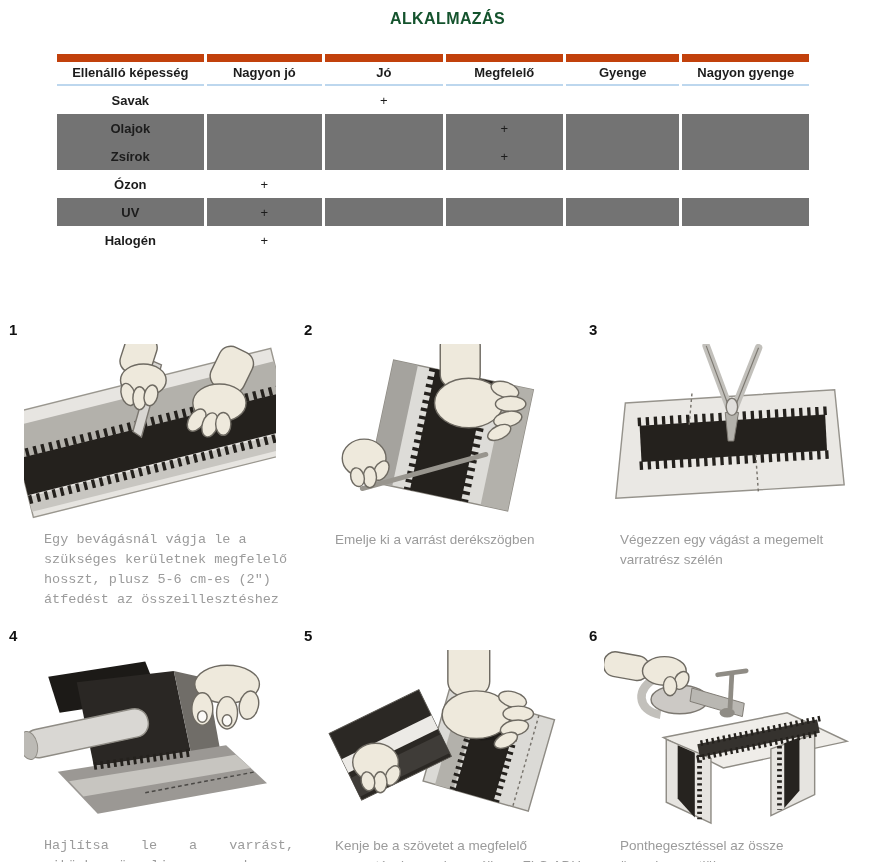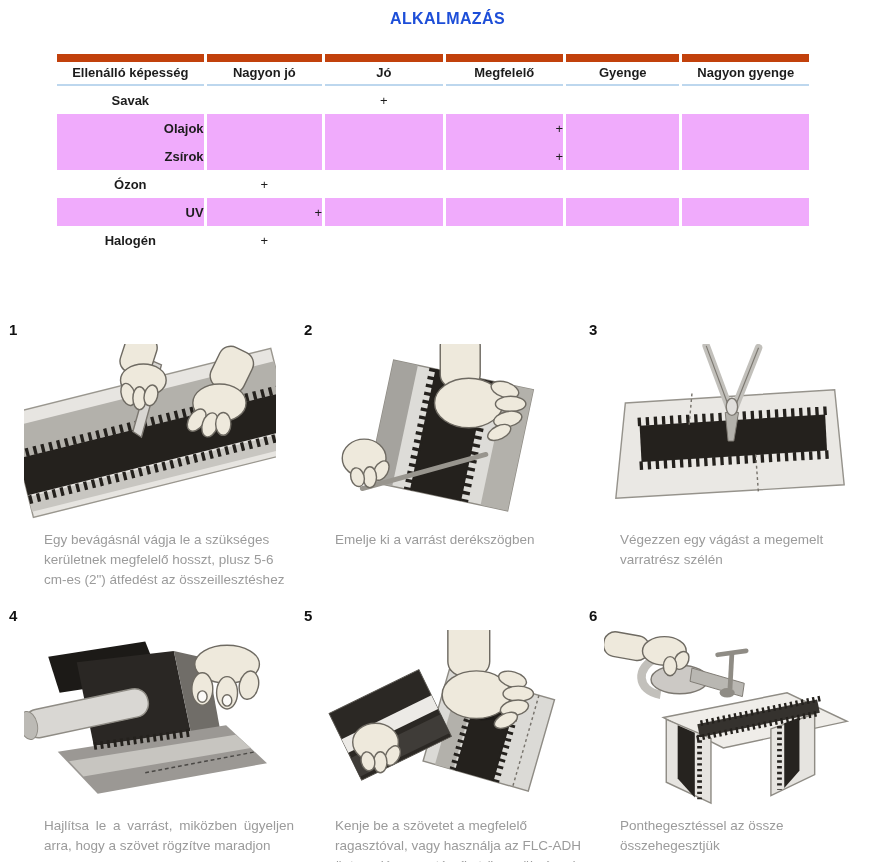--- a/index.html
+++ b/index.html
@@ -4,21 +4,21 @@
 <style>
   html,body{margin:0;padding:0;background:#fff;}
   body{
     width:895px;height:862px;overflow:hidden;position:relative;
     font-family:"Liberation Sans", sans-serif;color:#1c1c1c;
   }
   
   .page-title{
     margin:10px 0 0 0;text-align:center;
     font-size:16px;font-weight:bold;letter-spacing:.4px;
-    color:#1d4ed8;
+    color:#14532d;
   }
   
   table.resistance{
     border-collapse:separate;border-spacing:3px 0;
     table-layout:fixed;width:758px;margin:26px 0 0 54px;
     font-size:13px;
   }
   table.resistance col.c0{width:146px;}
   table.resistance col.c1{width:115px;}
   table.resistance col.c2{width:117px;}
@@ -26,40 +26,40 @@
   table.resistance col.c4{width:113px;}
   table.resistance col.c5{width:126px;}
   table.resistance th{
     border-top:8px solid #c2410c;border-bottom:2px solid #bdd7ee;
     font-weight:bold;text-align:center;padding:2px 0 3px 0;height:17px;
   }
   table.resistance td{
     height:28px;text-align:center;padding:0;font-weight:normal;
   }
   table.resistance td.row-label{font-weight:bold;}
-  table.resistance tr.band td{background:#f0abfc;text-align:right;}
+  table.resistance tr.band td{background:#737373;}
   
   .steps{
     display:grid;grid-template-columns:295px 285px 315px;
     margin-top:66px;
   }
   .step{position:relative;}
   .step-number{
     font-size:15px;font-weight:bold;line-height:20px;
     margin:0 0 0 9px;color:#111;
   }
   .step-figure{
     width:252px;height:176px;margin:4px 0 0 24px;
   }
   .step-figure svg{width:100%;height:100%;}
   .step-caption{
     margin:10px 14px 16px 40px;width:248px;
     font-size:13.5px;line-height:20px;color:#9b9b9b;
   }
-  .col1 .step-caption{margin-left:44px;width:250px;}
+  .col1 .step-caption{margin-left:44px;width:250px;font-family:Liberation Mono, monospace;}
   .justify .step-caption{text-align:justify;}
 </style>
 </head>
 <body>
 
 <h1 class="page-title">ALKALMAZÁS</h1>
 
 <table class="resistance">
   <colgroup>
     <col class="c0">

